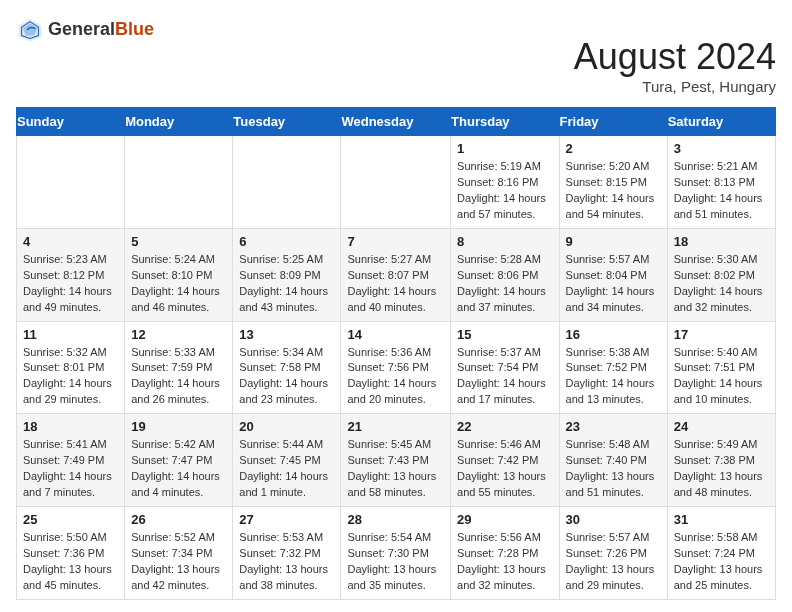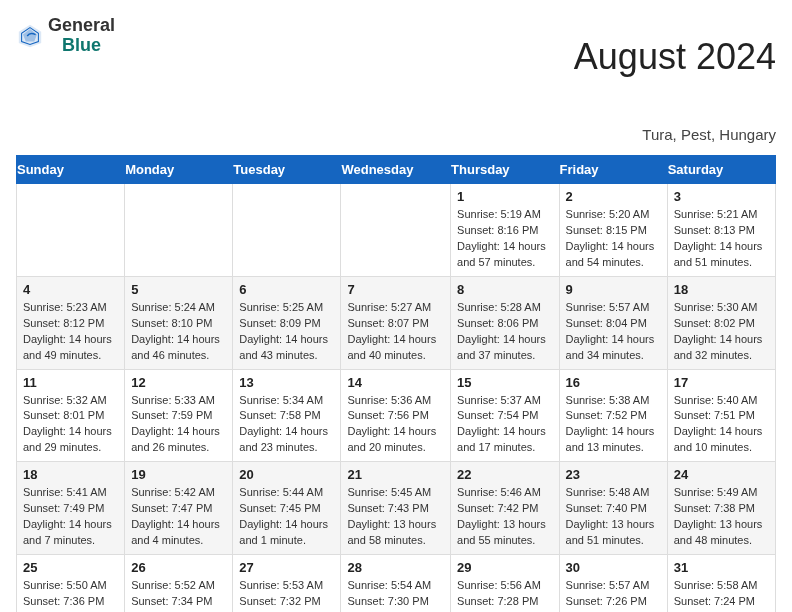--- a/index.html
+++ b/index.html
@@ -15,52 +15,49 @@
       justify-content: space-between;
       align-items: flex-start;
       margin-bottom: 12px;
     }
     .logo {
       display: flex;
       align-items: center;
     }
     .logo-text {
       display: flex;
-      flex-direction: column;
       line-height: 1.1;
-      text-align: center;
     }
     .logo-general {
       font-size: 18px;
       font-weight: bold;
       color: #333;
     }
     .logo-blue {
       font-size: 18px;
       font-weight: bold;
-      color: #0f766e;
+      color: #c2410c;
     }
     .logo-icon {
       width: 28px;
       height: 28px;
       margin-right: 4px;
     }
     .title-block {
       text-align: right;
     }
     .month-year {
       font-size: 36px;
       font-weight: normal;
       color: #222;
       margin-top: 20px;
     }
     .location {
       font-size: 15px;
       color: #444;
-      margin-top: 48px;
     }
     .calendar {
       width: 100%;
       border-collapse: collapse;
       border: 1px solid #ccc;
     }
     .calendar th {
       background: #1565c0;
       color: #fff;
       text-align: left;

